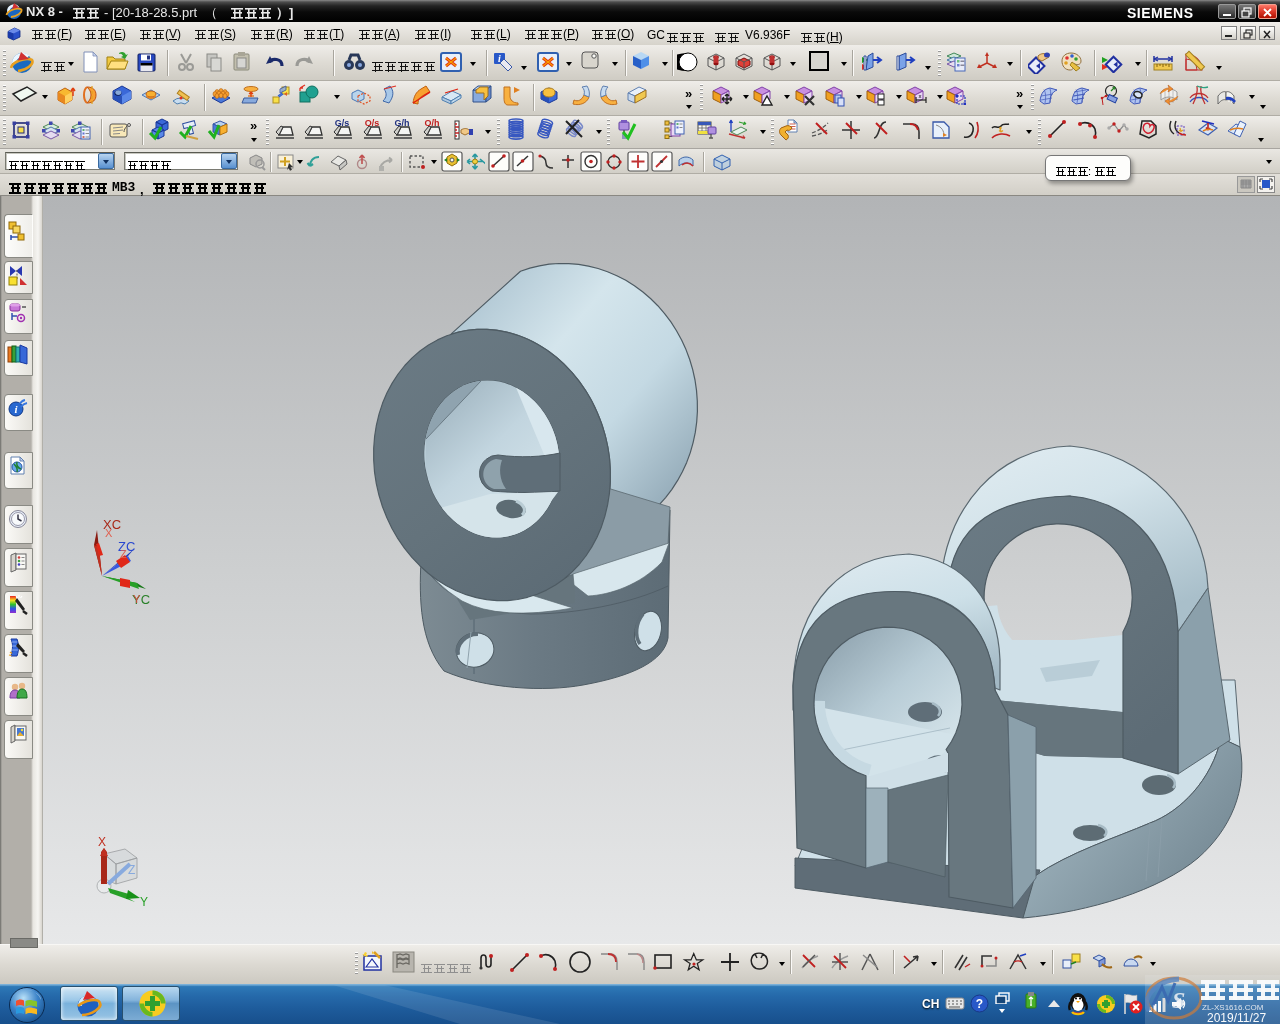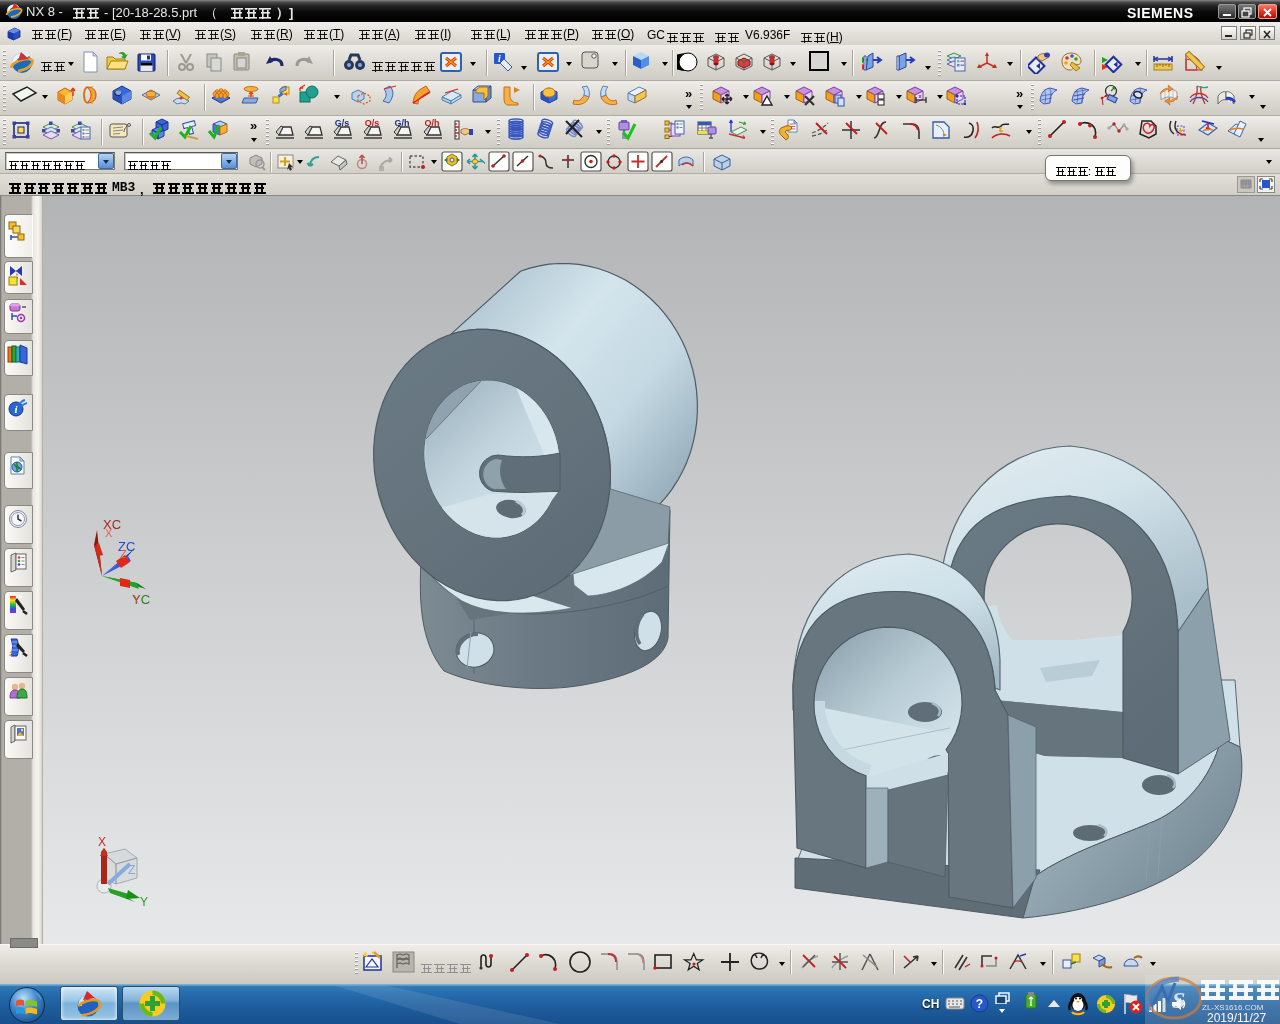--- a/index.html
+++ b/index.html
@@ -29,21 +29,21 @@
 .sep{position:absolute;width:2px;background:linear-gradient(90deg,#a8a59d 1px,#fbfaf8 1px)}
 .dd{position:absolute;width:0;height:0;border-left:3.5px solid transparent;border-right:3.5px solid transparent;border-top:4px solid #000}
 </style></head><body>
 <div class="abs" style="left:0;top:0;width:1280px;height:22px;background:linear-gradient(#8a8a8a 0px,#4d4d4d 2px,#232323 6px,#0a0a0a 12px,#000 22px)">
 <svg class="abs" style="left:5px;top:2px" width="19" height="18" viewBox="0 0 19 18">
  <circle cx="9" cy="10" r="7" fill="#1a66c0"></circle>
  <path d="M3.5,10 A5.5,5.5 0 0 1 13,5.5" fill="none" stroke="#e8f4ff" stroke-width="2.6"></path>
  <path d="M1.5,13 A8.5,4.5 -18 0 1 16.5,7.5 A8.5,4.5 -18 0 1 6,15" fill="none" stroke="#e8a020" stroke-width="1.8"></path>
  <path d="M9,1 L14,5.5 L7,7 Z" fill="#d03030"></path>
 </svg>
-<span class="abs" style="left:26px;top:4px;color:#e8e8e8;font-size:13px;font-weight:normal">NX 8 -&nbsp;</span>
+<span class="abs" style="left:26px;top:4px;color:#e8e8e8;font-size:13px;font-weight:bold">NX 8 -&nbsp;</span>
 <span class="abs" style="left:72px;top:3px"><i class="ht"></i><i class="ht"></i></span>
 <span class="abs" style="left:104px;top:4px;color:#e8e8e8;font-size:13px;font-weight:normal">- [20-18-28.5.prt&nbsp; （</span>
 <span class="abs" style="left:230px;top:3px"><i class="ht"></i><i class="ht"></i><i class="ht"></i></span>
 <span class="abs" style="left:276px;top:4px;color:#e8e8e8;font-size:13px;font-weight:bold">）]</span>
 <span class="abs" style="left:1127px;top:5px;color:#fff;font-size:14px;font-weight:bold;letter-spacing:0.5px">SIEMENS</span>
 <span class="abs" style="left:1218px;top:4px;width:18px;height:15px;background:linear-gradient(#777,#2a2a2a);border:1px solid #999;border-radius:2px">
       <i class="abs" style="left:4px;top:9px;width:8px;height:2px;background:#fff"></i>
     </span>
 <span class="abs" style="left:1238px;top:4px;width:18px;height:15px;background:linear-gradient(#777,#2a2a2a);border:1px solid #999;border-radius:2px"><svg width="16" height="13">
         <rect x="5" y="2" width="7" height="6" fill="none" stroke="#fff" stroke-width="1.2"></rect>

